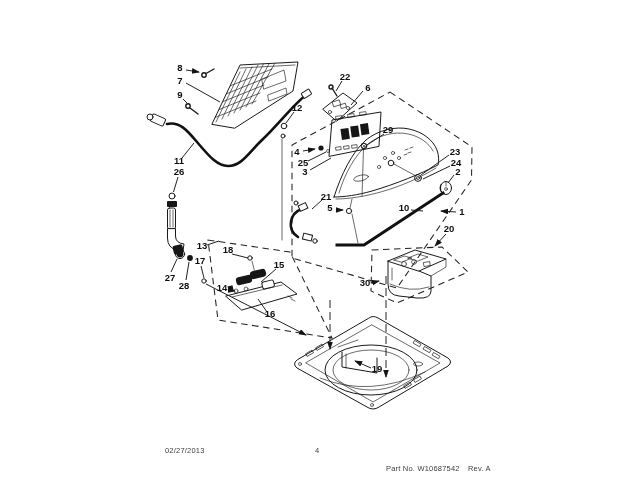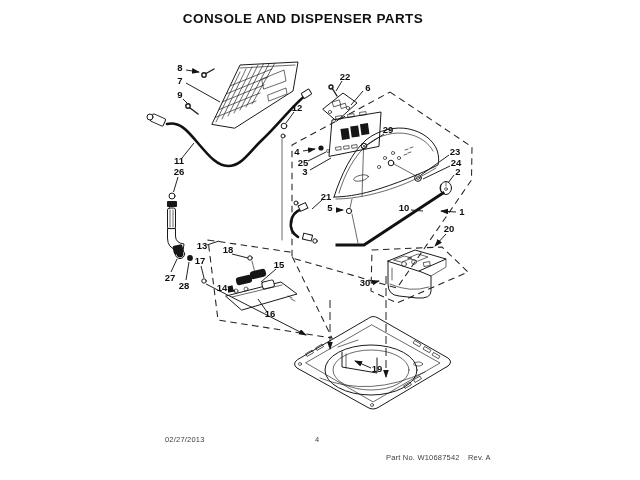--- a/index.html
+++ b/index.html
@@ -1,20 +1,20 @@
 <!DOCTYPE html>
 <html><head>
 <meta charset="utf-8">
 <style>
   html,body{margin:0;padding:0;background:#fff;}
   .page{position:relative;width:640px;height:480px;background:#ffffff;
         font-family:"Liberation Sans",sans-serif;overflow:hidden;}
   .title{position:absolute;top:11px;left:0;width:606px;text-align:center;
          font-size:13.5px;font-weight:bold;letter-spacing:.4px;color:#101010;}
-  .footer-item{position:absolute;top:435px;font-size:7.5px;color:#3d3d3d;letter-spacing:.2px;}
+  .footer-item{position:absolute;top:446px;font-size:7.5px;color:#3d3d3d;letter-spacing:.2px;}
   .f-date{left:165px;}
   .f-page{left:315px;}
   .f-part{left:386px;margin-top:18px;}
   svg{position:absolute;top:0;left:0;}
   .ln{stroke:#1a1a1a;fill:none;stroke-width:1;stroke-linecap:round;stroke-linejoin:round;}
   .thin{stroke-width:.65;}
   .med{stroke-width:1.4;}
   .thick{stroke:#111;stroke-width:3;fill:none;stroke-linecap:square;}
   .cable{stroke:#111;stroke-width:2.6;fill:none;stroke-linecap:round;}
   .dash{stroke:#222;stroke-width:1.05;fill:none;stroke-dasharray:6.5 4.5;stroke-linejoin:miter;}
@@ -23,21 +23,20 @@
   .wh{fill:#ffffff;}
   .ld{stroke:#161616;stroke-width:.95;fill:none;}
   .co{font-family:"Liberation Sans",sans-serif;font-size:9.5px;font-weight:bold;
       fill:#0e0e0e;text-anchor:middle;}
 </style>
 </head>
 <body>
 
 <div class="page">
 
-  <div class="title">CONSOLE AND DISPENSER PARTS</div>
 
   <svg width="640" height="480" viewBox="0 0 640 480">
     <defs>
       <marker id="arr" markerWidth="9" markerHeight="7" refX="7.5" refY="3" orient="auto">
         <path d="M0,0 L8.5,3 L0,6 Z" fill="#141414"></path>
       </marker>
       <clipPath id="rp">
           <polygon points="212,124 240,65 298,62 293,91 235,128"></polygon>
         </clipPath>
     </defs>

